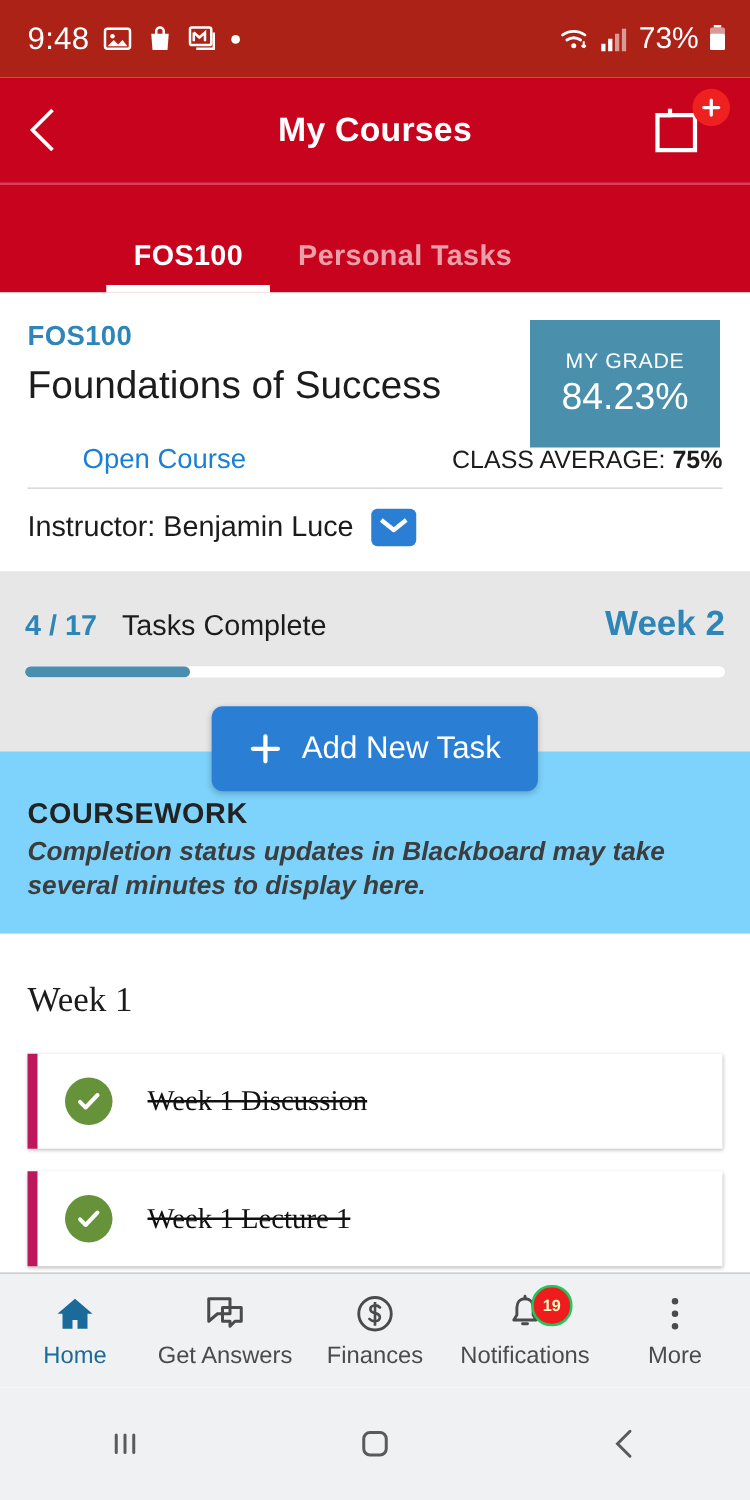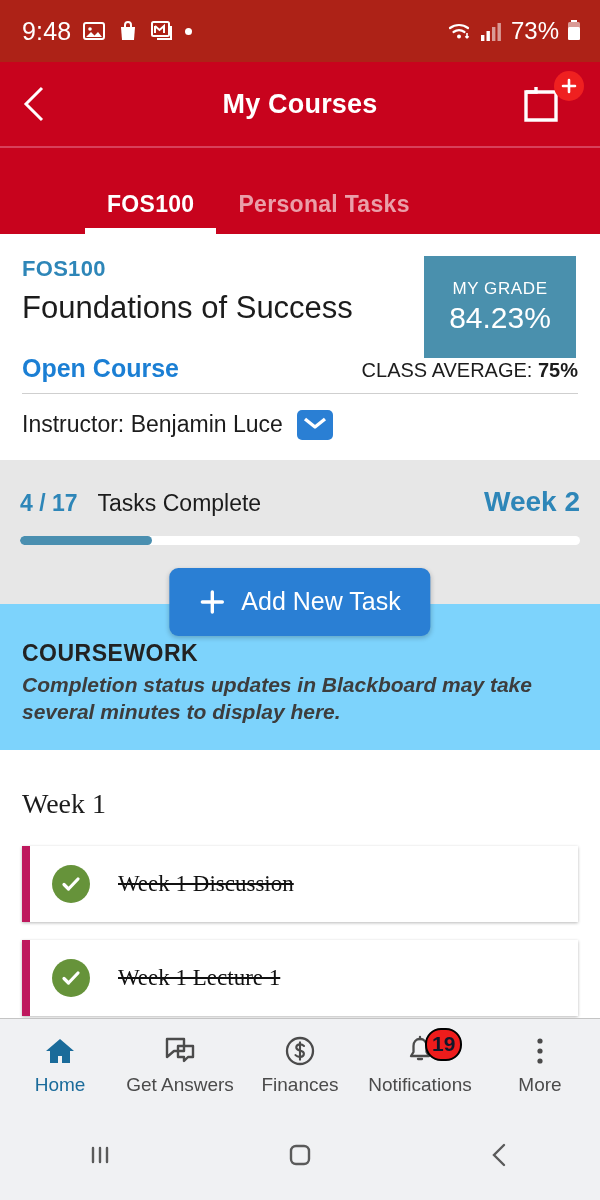--- a/index.html
+++ b/index.html
@@ -129,22 +129,23 @@
   .course-links {
     display:flex;
     align-items:baseline;
     justify-content:space-between;
     margin-top:28px;
     padding-bottom:10px;
     border-bottom:1px solid #cfcfcf;
   }
   .open-course {
     color:#1b7fd4;
-    font-size:25px;
-    font-weight:bold;
+    font-size:22px;
+    font-weight:normal;
+    margin-left:44px;
   }
   .class-avg {
     font-size:20px;
     color:#1c1c1c;
   }
   .class-avg b { font-weight:bold; }
 
   .instructor-row {
     display:flex;
     align-items:center;
@@ -281,29 +282,29 @@
     position:relative;
     color:#4b4b4b;
   }
   .nav-item.active { color:#1a6b9a; }
   .nav-label { font-size:19px; }
   .nav-icon-wrap { position:relative; height:34px; display:flex; align-items:center; }
   .nav-badge {
     position:absolute;
     left:20px; top:-6px;
     background:#ee1c1c;
-    color:#0f172a;
-    font-size:21px;
+    color:#fef9c3;
+    font-size:13px;
     font-weight:bold;
     border-radius:16px;
     min-width:33px;
     height:33px;
     display:flex; align-items:center; justify-content:center;
     padding:0 5px;
-    border:2px solid #000000;
+    border:2px solid #22c55e;
   }
 
   
   .system-nav {
     position:absolute;
     left:0; right:0; bottom:0;
     height:90px;
     background:#f0f1f3;
     display:flex;
     align-items:center;

